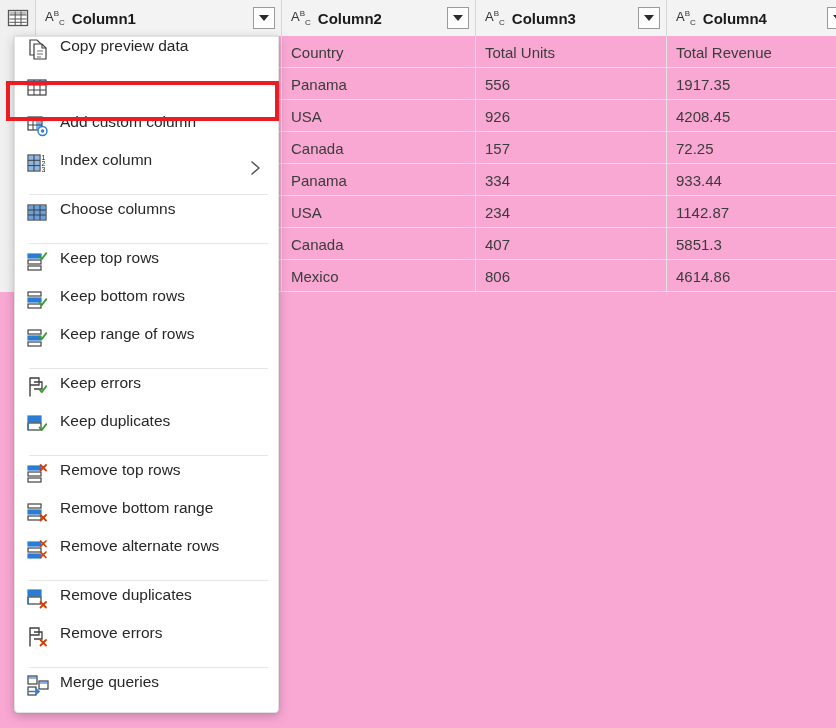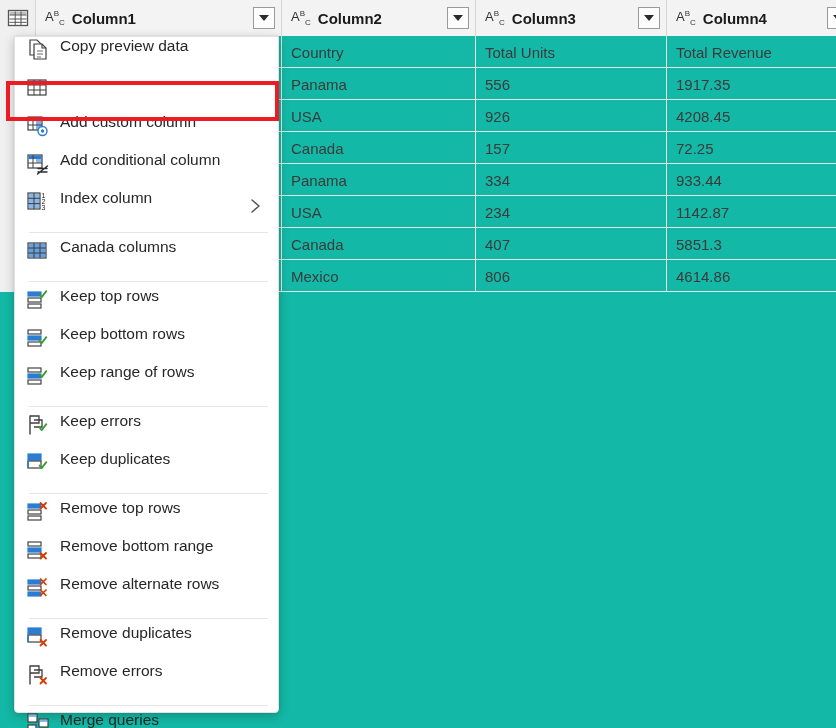--- a/index.html
+++ b/index.html
@@ -3,21 +3,21 @@
 <meta charset="utf-8">
 <style>
   * { box-sizing: border-box; }
   html, body {
     margin: 0; padding: 0;
     width: 836px; height: 728px;
     background: #ffffff;
     font-family: "Liberation Sans", sans-serif;
     overflow: hidden;
   }
-  #root { position: relative; width: 836px; height: 728px; background:#14b8a6; }
+  #root { position: relative; width: 836px; height: 728px; background:#f9a8d4; }
 
   
   .grid { position:absolute; left:0; top:0; width:836px; height:292px; }
 
   .grid-header { position:absolute; left:0; top:0; height:36px; width:836px;
                  background:#f3f3f3; border-bottom:1px solid #d0d0d0; }
   .corner-cell { position:absolute; left:0; top:0; width:36px; height:36px;
                  background:#f0f0f0; border-right:1px solid #d6d6d6;
                  display:flex; align-items:center; justify-content:center; }
   .col-head { position:absolute; top:0; height:36px; background:#f3f3f3;
@@ -205,33 +205,20 @@
               <line x1="1" y1="10" x2="15" y2="10" stroke="#3f3f3f" stroke-width="1"></line>
               <circle cx="15.5" cy="16" r="4.5" fill="#fff" stroke="#2b7cd3" stroke-width="1.4"></circle>
               <circle cx="15.5" cy="16" r="1.7" fill="#2b7cd3"></circle>
             </svg>
           </span>
           <span class="mi-label">Add custom column</span>
         </div>
         <div class="mi">
           <span class="mi-icon">
             <svg width="22" height="22" viewBox="0 0 22 22">
-              <rect x="1" y="2" width="14" height="13" fill="#fff" stroke="#3f3f3f" stroke-width="1.2"></rect>
-              <rect x="1.6" y="2.6" width="12.8" height="3.5" fill="#2b7cd3"></rect>
-              <rect x="9" y="6.1" width="5.4" height="3.7" fill="#2b7cd3" opacity="0.55"></rect>
-              <line x1="6" y1="2" x2="6" y2="15" stroke="#3f3f3f" stroke-width="1"></line>
-              <line x1="1" y1="10" x2="15" y2="10" stroke="#3f3f3f" stroke-width="1"></line>
-              <path d="M11 15.5h9M11 19h9M20.5 13l-10 8" stroke="#2b2b2b" stroke-width="1.4" stroke-linecap="round"></path>
-            </svg>
-          </span>
-          <span class="mi-label">Add conditional column</span>
-        </div>
-        <div class="mi">
-          <span class="mi-icon">
-            <svg width="22" height="22" viewBox="0 0 22 22">
               <rect x="1" y="2" width="12" height="16" fill="#fff" stroke="#3f3f3f" stroke-width="1.2"></rect>
               <rect x="1.6" y="2.6" width="10.8" height="14.8" fill="#2b7cd3" opacity="0.55"></rect>
               <line x1="7" y1="2" x2="7" y2="18" stroke="#3f3f3f" stroke-width="1"></line>
               <line x1="1" y1="7.3" x2="13" y2="7.3" stroke="#3f3f3f" stroke-width="1"></line>
               <line x1="1" y1="12.6" x2="13" y2="12.6" stroke="#3f3f3f" stroke-width="1"></line>
               <text x="14.5" y="7" font-size="7" font-family="Liberation Sans" fill="#1b1b1b">1</text>
               <text x="14.5" y="13" font-size="7" font-family="Liberation Sans" fill="#1b1b1b">2</text>
               <text x="14.5" y="19" font-size="7" font-family="Liberation Sans" fill="#1b1b1b">3</text>
             </svg>
           </span>
@@ -245,21 +232,21 @@
           <span class="mi-icon">
             <svg width="22" height="20" viewBox="0 0 22 20">
               <rect x="1" y="2" width="18" height="15" fill="#fff" stroke="#3f3f3f" stroke-width="1.2"></rect>
               <rect x="1.6" y="2.6" width="16.8" height="13.8" fill="#2b7cd3" opacity="0.72"></rect>
               <line x1="7" y1="2" x2="7" y2="17" stroke="#3f3f3f" stroke-width="1"></line>
               <line x1="13" y1="2" x2="13" y2="17" stroke="#3f3f3f" stroke-width="1"></line>
               <line x1="1" y1="7" x2="19" y2="7" stroke="#3f3f3f" stroke-width="1"></line>
               <line x1="1" y1="12" x2="19" y2="12" stroke="#3f3f3f" stroke-width="1"></line>
             </svg>
           </span>
-          <span class="mi-label">Canada columns</span>
+          <span class="mi-label">Choose columns</span>
         </div>
         <div class="sep"></div>
         <div class="mi">
           <span class="mi-icon">
             <svg width="22" height="22" viewBox="0 0 22 22">
               <rect x="1" y="3" width="13" height="4" fill="#2b7cd3" stroke="#2b7cd3" stroke-width="1.2"></rect>
               <rect x="1" y="9" width="13" height="4" fill="none" stroke="#444" stroke-width="1.2"></rect>
               <rect x="1" y="15" width="13" height="4" fill="none" stroke="#444" stroke-width="1.2"></rect>
               <path d="M12.5 5.5l2.2 2.6 4.6-6" fill="none" stroke="#3a9b35" stroke-width="1.8" stroke-linecap="round" stroke-linejoin="round"></path>
             </svg>

